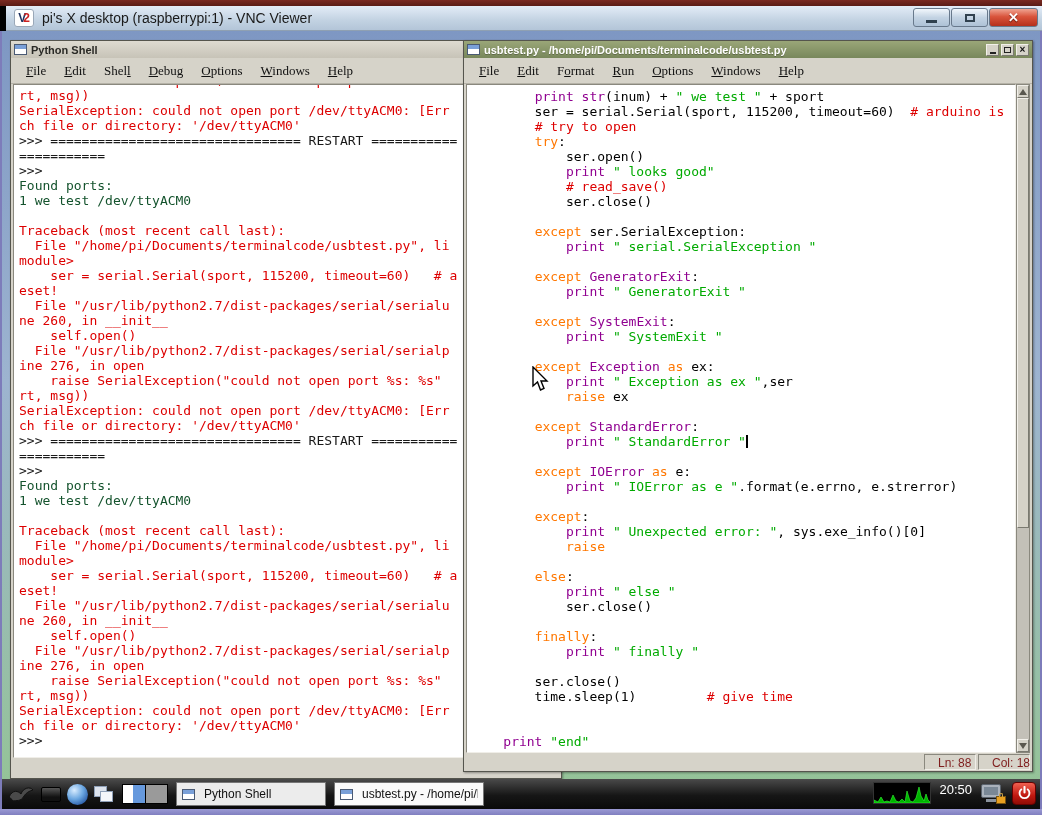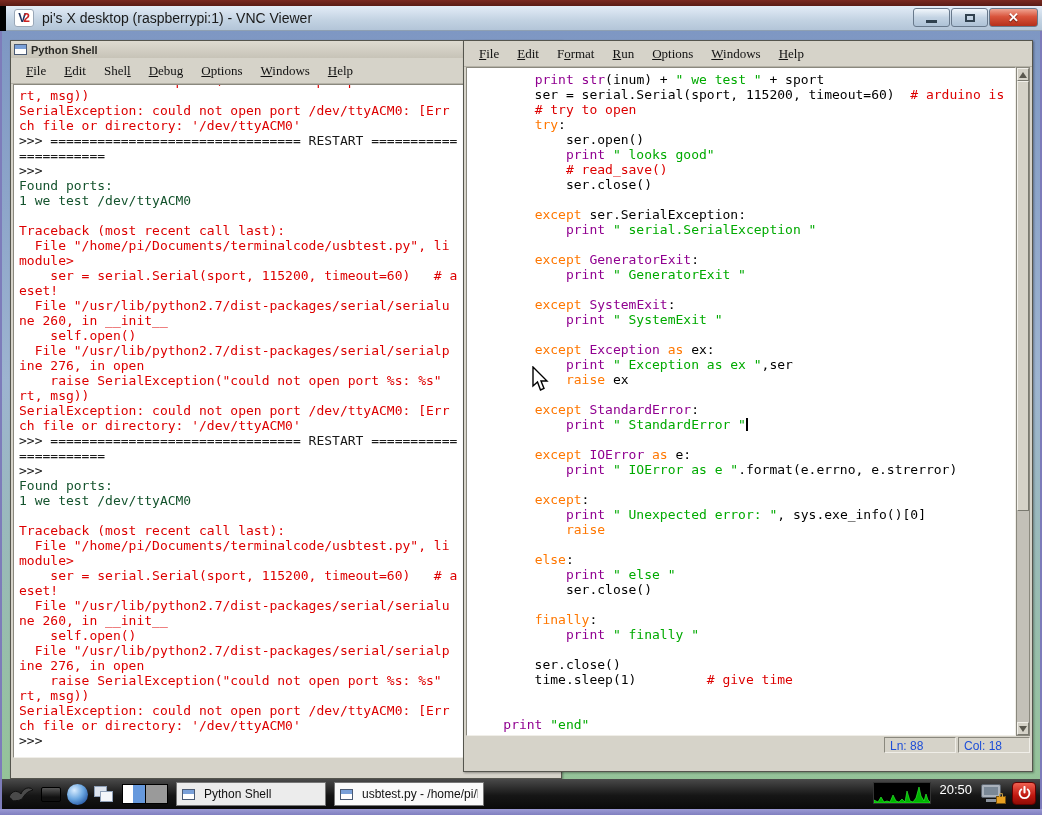--- a/index.html
+++ b/index.html
@@ -92,22 +92,22 @@
     border:1px solid; border-color:#f2f0ea #7a7970 #7a7970 #f2f0ea;
     display:flex; align-items:center; justify-content:center; }
   .sb-up { top:0; } .sb-down { bottom:0; }
   .sb-tri { width:0; height:0; border-left:4px solid transparent; border-right:4px solid transparent; }
   .sb-up .sb-tri { border-bottom:6px solid #5a584f; }
   .sb-down .sb-tri { border-top:6px solid #5a584f; }
   .sb-thumb { position:absolute; left:0; top:13px; width:12px; height:430px;
     background:#d5d2c8; border:1px solid; border-color:#f2f0ea #7a7970 #7a7970 #f2f0ea; }
   .statusbar { height:18px; display:flex; justify-content:flex-end; align-items:stretch;
     padding:1px 2px; background:#d6d3c9; }
-  .status-cell { width:72px; border:1px solid; border-color:#8a887e #f0eee8 #f0eee8 #8a887e;
-    font-size:12px; color:#1d4ed8; padding:1px 5px; margin-left:2px; background:#d6d3c9;
+  .status-cell { width:52px; border:1px solid; border-color:#8a887e #f0eee8 #f0eee8 #8a887e;
+    font-size:12px; color:#7f1d1d; padding:1px 13px; margin-left:2px; background:#d6d3c9;
     white-space:nowrap; }
 
   
   .taskbar { position:absolute; left:0; bottom:0; width:1038px; height:30px;
     background:linear-gradient(#4a4a4a,#161616 55%,#0a0a0a);
     display:flex; align-items:center; z-index:5; }
   .tb-icon { flex:none; margin-left:6px; display:flex; align-items:center; justify-content:center; }
   .globe { width:21px; height:21px; border-radius:50%;
     background:radial-gradient(circle at 35% 30%, #d8ecff, #6aa6e0 45%, #2a5ca8 80%, #1a3c78); }
   .darkbox { width:20px; height:15px; border-radius:2px;
@@ -180,20 +180,37 @@
         <span class="menu-item"><u>O</u>ptions</span>
         <span class="menu-item"><u>W</u>indows</span>
         <span class="menu-item"><u>H</u>elp</span>
       </div>
     <div class="textarea" id="shell-text">
       <div class="lines" id="shell-lines"><div class="cl"><span class="t-er">    raise SerialException("could not open port %s: %s"</span></div><div class="cl"><span class="t-er">rt, msg))</span></div><div class="cl"><span class="t-er">SerialException: could not open port /dev/ttyACM0: [Err</span></div><div class="cl"><span class="t-er">ch file or directory: '/dev/ttyACM0'</span></div><div class="cl"><span class="t-pr">&gt;&gt;&gt; ================================ RESTART ===========</span></div><div class="cl"><span class="t-pr">===========</span></div><div class="cl"><span class="t-pr">&gt;&gt;&gt;</span></div><div class="cl"><span class="t-ou">Found ports:</span></div><div class="cl"><span class="t-ou">1 we test /dev/ttyACM0</span></div><div class="cl"></div><div class="cl"><span class="t-er">Traceback (most recent call last):</span></div><div class="cl"><span class="t-er">  File "/home/pi/Documents/terminalcode/usbtest.py", li</span></div><div class="cl"><span class="t-er">module&gt;</span></div><div class="cl"><span class="t-er">    ser = serial.Serial(sport, 115200, timeout=60)   # a</span></div><div class="cl"><span class="t-er">eset!</span></div><div class="cl"><span class="t-er">  File "/usr/lib/python2.7/dist-packages/serial/serialu</span></div><div class="cl"><span class="t-er">ne 260, in __init__</span></div><div class="cl"><span class="t-er">    self.open()</span></div><div class="cl"><span class="t-er">  File "/usr/lib/python2.7/dist-packages/serial/serialp</span></div><div class="cl"><span class="t-er">ine 276, in open</span></div><div class="cl"><span class="t-er">    raise SerialException("could not open port %s: %s"</span></div><div class="cl"><span class="t-er">rt, msg))</span></div><div class="cl"><span class="t-er">SerialException: could not open port /dev/ttyACM0: [Err</span></div><div class="cl"><span class="t-er">ch file or directory: '/dev/ttyACM0'</span></div><div class="cl"><span class="t-pr">&gt;&gt;&gt; ================================ RESTART ===========</span></div><div class="cl"><span class="t-pr">===========</span></div><div class="cl"><span class="t-pr">&gt;&gt;&gt;</span></div><div class="cl"><span class="t-ou">Found ports:</span></div><div class="cl"><span class="t-ou">1 we test /dev/ttyACM0</span></div><div class="cl"></div><div class="cl"><span class="t-er">Traceback (most recent call last):</span></div><div class="cl"><span class="t-er">  File "/home/pi/Documents/terminalcode/usbtest.py", li</span></div><div class="cl"><span class="t-er">module&gt;</span></div><div class="cl"><span class="t-er">    ser = serial.Serial(sport, 115200, timeout=60)   # a</span></div><div class="cl"><span class="t-er">eset!</span></div><div class="cl"><span class="t-er">  File "/usr/lib/python2.7/dist-packages/serial/serialu</span></div><div class="cl"><span class="t-er">ne 260, in __init__</span></div><div class="cl"><span class="t-er">    self.open()</span></div><div class="cl"><span class="t-er">  File "/usr/lib/python2.7/dist-packages/serial/serialp</span></div><div class="cl"><span class="t-er">ine 276, in open</span></div><div class="cl"><span class="t-er">    raise SerialException("could not open port %s: %s"</span></div><div class="cl"><span class="t-er">rt, msg))</span></div><div class="cl"><span class="t-er">SerialException: could not open port /dev/ttyACM0: [Err</span></div><div class="cl"><span class="t-er">ch file or directory: '/dev/ttyACM0'</span></div><div class="cl"><span class="t-pr">&gt;&gt;&gt;</span></div></div>
     </div>
   </div>
 
   <div class="win" id="editor-win">
+    <div class="titlebar active">
+      <span class="winicon">
+          <i></i>
+        </span>
+      <span class="title-text">usbtest.py - /home/pi/Documents/terminalcode/usbtest.py</span>
+      <span class="tb-btns">
+        <span class="tb-btn">
+            <span class="g-min"></span>
+          </span>
+        <span class="tb-btn">
+            <span class="g-max"></span>
+          </span>
+        <span class="tb-btn">
+            <span class="g-x">×</span>
+          </span>
+      </span>
+    </div>
     <div class="menubar" id="editor-menubar">
         <span class="menu-item"><u>F</u>ile</span>
         <span class="menu-item"><u>E</u>dit</span>
         <span class="menu-item">F<u>o</u>rmat</span>
         <span class="menu-item"><u>R</u>un</span>
         <span class="menu-item"><u>O</u>ptions</span>
         <span class="menu-item"><u>W</u>indows</span>
         <span class="menu-item"><u>H</u>elp</span>
       </div>
     <div class="edit-body">

